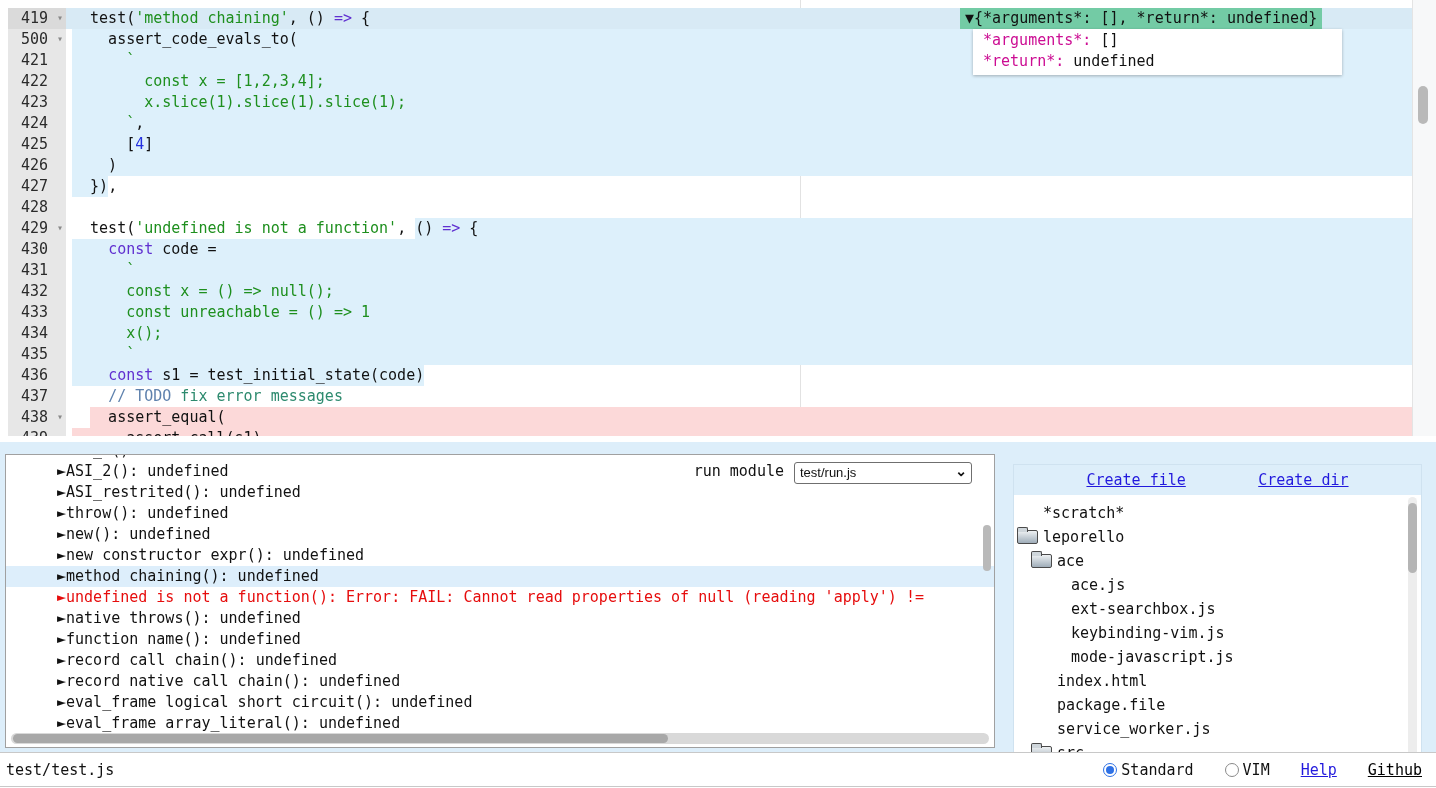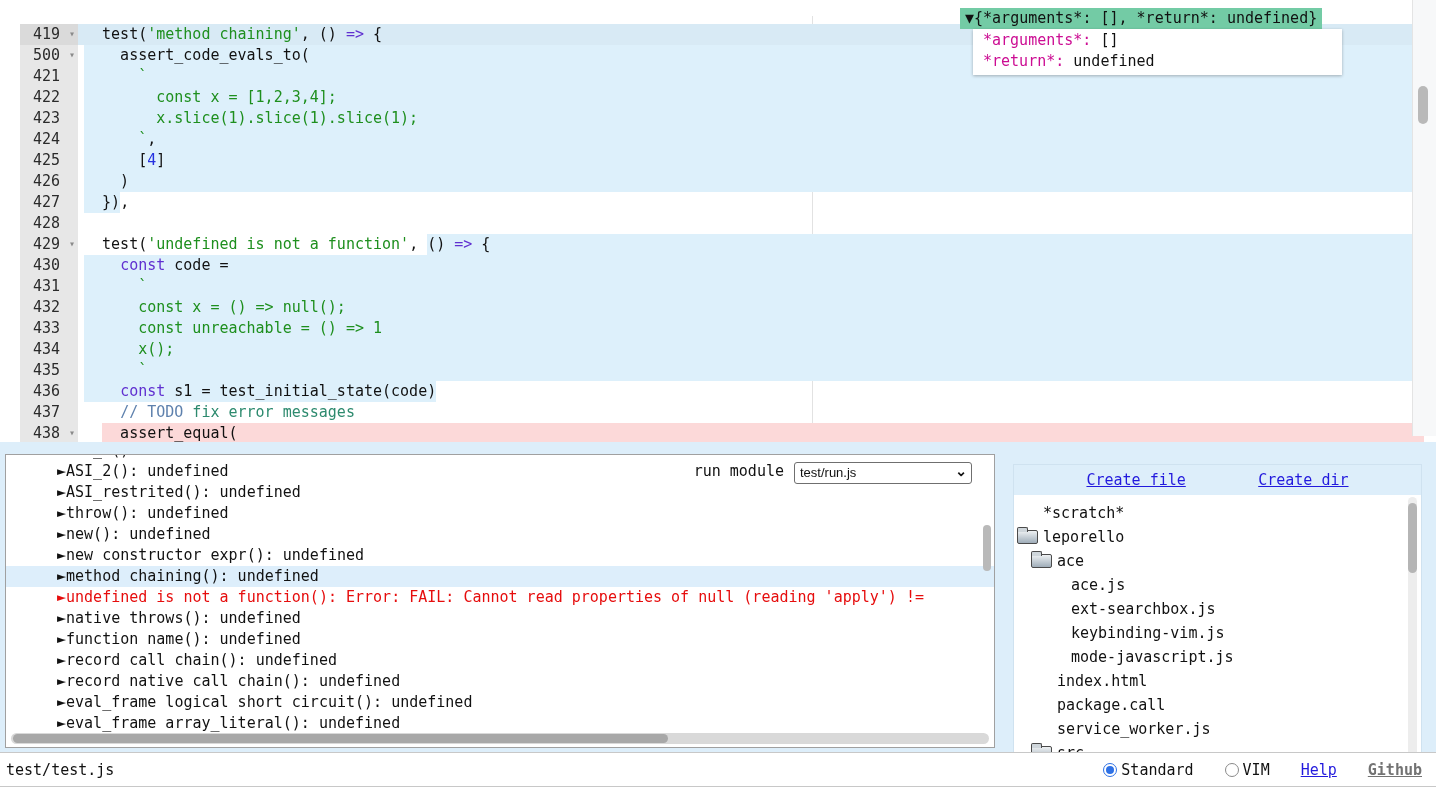--- a/index.html
+++ b/index.html
@@ -1,20 +1,20 @@
 <!DOCTYPE html>
 <html><head>
 <meta charset="utf-8">
 <style>
   * { margin:0; padding:0; box-sizing:border-box; }
   html,body { width:1436px; height:788px; background:#fff; overflow:hidden; }
   body { font-family:"DejaVu Sans Mono", monospace; color:#111; position:relative; }
 
   
-  #editor { position:absolute; left:12px; top:0; width:1412px; height:436px; overflow:hidden; padding-top:8px; z-index:0;margin-top:16px; }
+  #editor { position:absolute; left:0; top:0; width:1412px; height:436px; overflow:hidden; padding-top:8px; z-index:0; }
   #editor .pm { position:absolute; left:800px; top:0; bottom:0; width:1px; background:#e2e2e2; z-index:-1; }
   .line { display:flex; height:21px; line-height:21px; font-size:15px; }
   .gut { flex:none; width:66px; padding-right:18px; text-align:right; position:relative;
          color:#2b2b2b; background:linear-gradient(90deg,#fff 0,#fff 8px,#e7e7e7 8px); }
   .line.active .gut { background:linear-gradient(90deg,#fff 0,#fff 8px,#dadada 8px); }
   .fold { position:absolute; right:3px; top:-1px; font-size:10px; color:#8a8a8a; }
   .code { flex:1 1 auto; min-width:0; display:flex; white-space:pre; padding-left:6px; overflow:hidden; }
   .line.active .code { background:#d8eaf5; }
   .line.active .hl.sel { background:transparent; }
   .hl.sel { background:#ddf0fb; }
@@ -52,21 +52,21 @@
                        padding:0 20px 0 5px; position:relative; white-space:nowrap; overflow:hidden; }
   #run-module-select .chev { position:absolute; right:4px; top:-2px; font-size:14px; font-weight:bold; }
   #results-vthumb { position:absolute; right:3px; top:70px; width:8px; height:46px; background:#b9b9b9; border-radius:4px; }
   #results-hscroll { position:absolute; left:5px; right:5px; bottom:3px; height:11px; background:#d9d9d9; border-radius:6px; }
   #results-hthumb { position:absolute; left:2px; top:1px; width:67%; height:9px; background:#a8a8a8; border-radius:5px; }
 
   #files-panel { position:absolute; left:1013px; top:22px; width:409px; height:298px; background:#fff;
                  border:1px solid #cfe2f0; overflow:hidden; }
   #files-header { height:30px; background:#ddeefa; display:flex; justify-content:space-evenly; align-items:center; font-size:15px; }
   .link { color:#2219dd; text-decoration:underline; cursor:pointer; }
-  .link.visited { color:#737373;font-weight:bold; }
+  .link.visited { color:#000000; }
   #file-tree { padding-top:6px; }
   .titem { height:24px; line-height:24px; font-size:15px; white-space:pre; display:flex; align-items:center; }
   .folder-ico { display:inline-block; width:21px; height:14px; margin-right:5px; position:relative;
                 background:linear-gradient(180deg,#eef1f3,#9fadb9); border:1px solid #4a4a4a; border-radius:2px; flex:none; }
   .folder-ico::before { content:""; position:absolute; top:-4px; left:-1px; width:9px; height:4px;
                         background:#cfd6db; border:1px solid #4a4a4a; border-bottom:none; border-radius:2px 2px 0 0; }
   #files-vtrack { position:absolute; right:4px; top:32px; bottom:4px; width:9px; background:#ededed; border-radius:5px; }
   #files-vthumb { position:absolute; right:4px; top:38px; width:9px; height:70px; background:#b5b5b5; border-radius:5px; }
 
   
@@ -222,21 +222,21 @@
     </div>
     <div id="file-tree">
         <div class="titem" style="padding-left: 29px;"><span>*scratch*</span></div>
         <div class="titem" style="padding-left: 3px;"><span class="folder-ico"></span><span>leporello</span></div>
         <div class="titem" style="padding-left: 17px;"><span class="folder-ico"></span><span>ace</span></div>
         <div class="titem" style="padding-left: 57px;"><span>ace.js</span></div>
         <div class="titem" style="padding-left: 57px;"><span>ext-searchbox.js</span></div>
         <div class="titem" style="padding-left: 57px;"><span>keybinding-vim.js</span></div>
         <div class="titem" style="padding-left: 57px;"><span>mode-javascript.js</span></div>
         <div class="titem" style="padding-left: 43px;"><span>index.html</span></div>
-        <div class="titem" style="padding-left: 43px;"><span>package.call</span></div>
+        <div class="titem" style="padding-left: 43px;"><span>package.file</span></div>
         <div class="titem" style="padding-left: 43px;"><span>service_worker.js</span></div>
         <div class="titem" style="padding-left: 17px;"><span class="folder-ico"></span><span>src</span></div>
       </div>
     <div id="files-vtrack"></div>
     <div id="files-vthumb"></div>
   </div>
 
 </div>
 
 <div id="statusbar">

